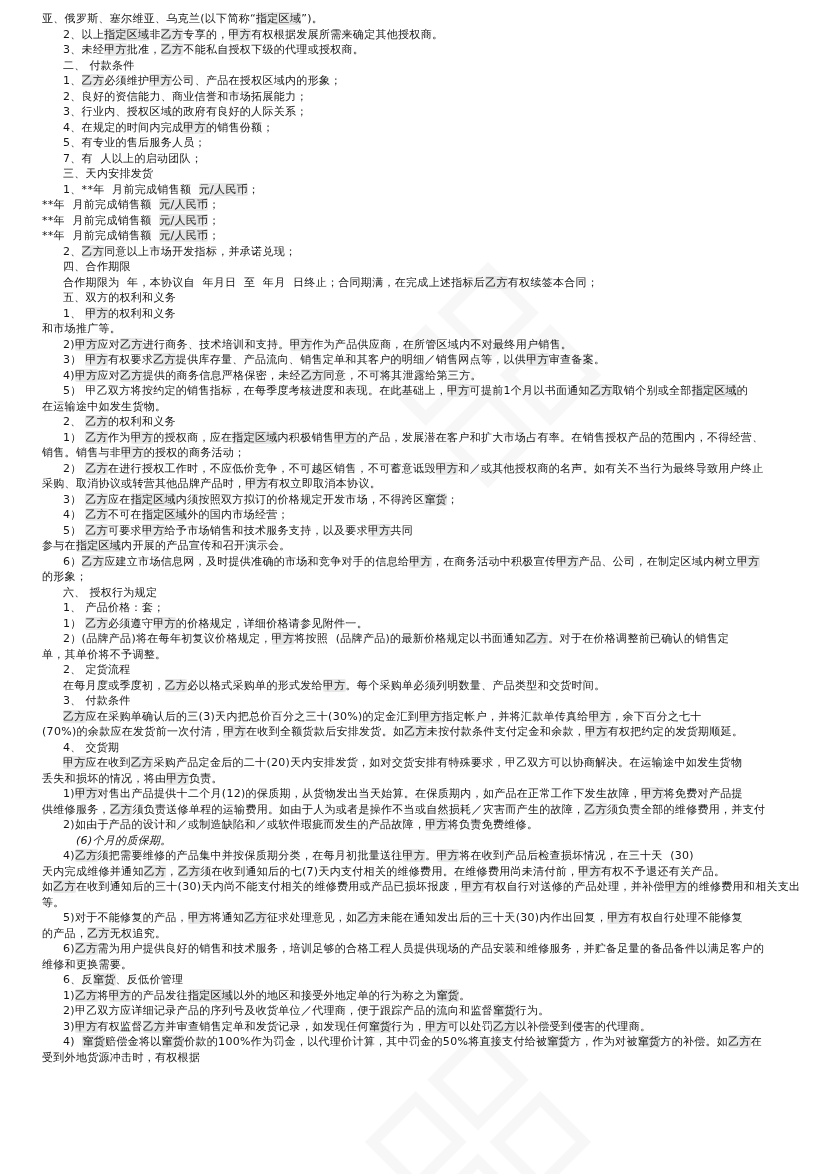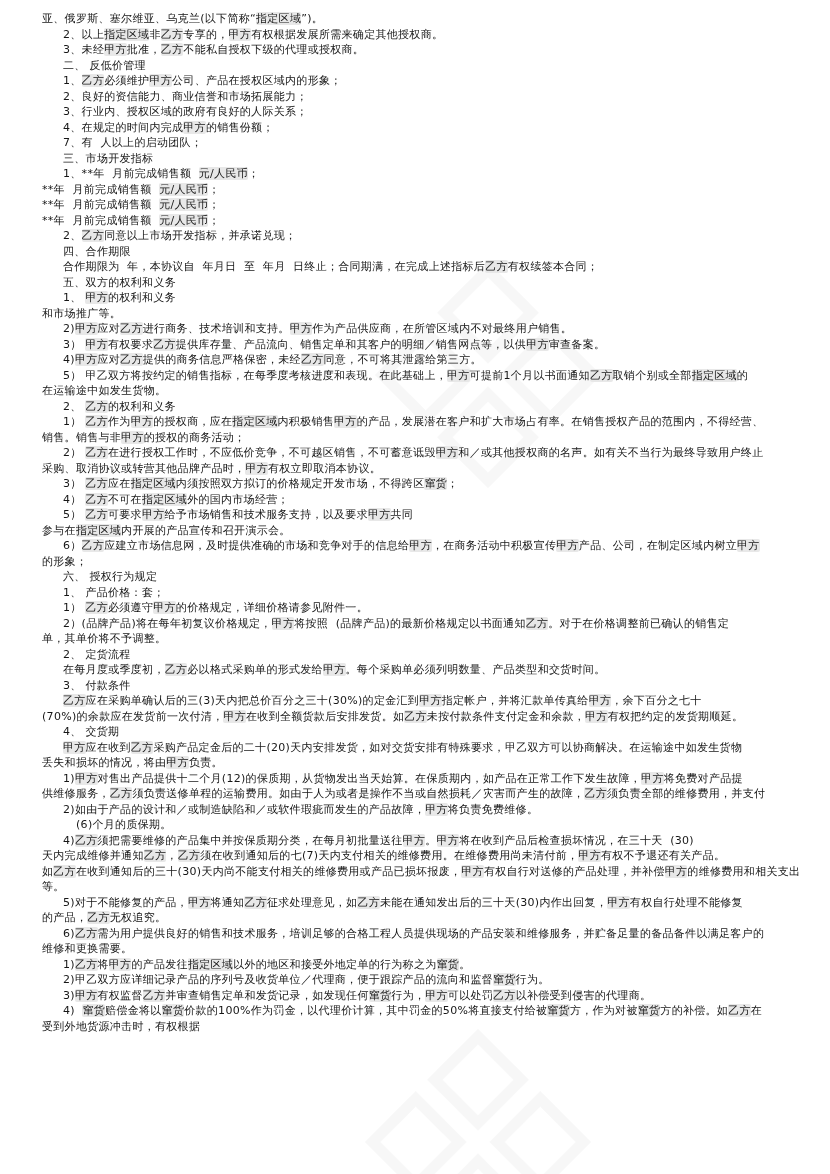--- a/index.html
+++ b/index.html
@@ -24,21 +24,21 @@
     font-size: 11px;
     line-height: 15.5px;
     height: 15.5px;
     white-space: pre;
     color: #161616;
     letter-spacing: 0.3px;
     overflow: visible;
   }
   .indent-0 { padding-left: 0; }
   .indent-1 { padding-left: 21px; }
-  .indent-2 { padding-left: 34px; }
+  .indent-2 { padding-left: 34px; font-style: italic; }
   .hl {
     background: #e8e8e8;
     border-radius: 2px;
   }
   .watermark {
     position: absolute;
     z-index: 1;
     opacity: 0.06;
     transform: rotate(45deg);
   }
@@ -75,27 +75,28 @@
       <div class="wm-cell"></div>
       <div class="wm-cell"></div>
       <div class="wm-cell"></div>
     </div>
   </div>
 
   <div class="doc">
       <div class="line indent-0">亚、俄罗斯、塞尔维亚、乌克兰(以下简称“<span class="hl">指定区域</span>”)。</div>
       <div class="line indent-1">2、以上<span class="hl">指定区域</span>非<span class="hl">乙方</span>专享的，<span class="hl">甲方</span>有权根据发展所需来确定其他授权商。</div>
       <div class="line indent-1">3、未经<span class="hl">甲方</span>批准，<span class="hl">乙方</span>不能私自授权下级的代理或授权商。</div>
-      <div class="line indent-1">二、 反低价管理</div>
+      <div class="line indent-1">二、 付款条件</div>
       <div class="line indent-1">1、<span class="hl">乙方</span>必须维护<span class="hl">甲方</span>公司、产品在授权区域内的形象；</div>
       <div class="line indent-1">2、良好的资信能力、商业信誉和市场拓展能力；</div>
       <div class="line indent-1">3、行业内、授权区域的政府有良好的人际关系；</div>
       <div class="line indent-1">4、在规定的时间内完成<span class="hl">甲方</span>的销售份额；</div>
+      <div class="line indent-1">5、有专业的售后服务人员；</div>
       <div class="line indent-1">7、有  人以上的启动团队；</div>
-      <div class="line indent-1">三、市场开发指标</div>
+      <div class="line indent-1">三、天内安排发货</div>
       <div class="line indent-1">1、**年  月前完成销售额  <span class="hl">元/人民币</span>；</div>
       <div class="line indent-0">**年  月前完成销售额  <span class="hl">元/人民币</span>；</div>
       <div class="line indent-0">**年  月前完成销售额  <span class="hl">元/人民币</span>；</div>
       <div class="line indent-0">**年  月前完成销售额  <span class="hl">元/人民币</span>；</div>
       <div class="line indent-1">2、<span class="hl">乙方</span>同意以上市场开发指标，并承诺兑现；</div>
       <div class="line indent-1">四、合作期限</div>
       <div class="line indent-1">合作期限为  年，本协议自  年月日  至  年月  日终止；合同期满，在完成上述指标后<span class="hl">乙方</span>有权续签本合同；</div>
       <div class="line indent-1">五、双方的权利和义务</div>
       <div class="line indent-1">1、 <span class="hl">甲方</span>的权利和义务</div>
       <div class="line indent-0">和市场推广等。</div>
@@ -133,20 +134,21 @@
       <div class="line indent-1">2)如由于产品的设计和／或制造缺陷和／或软件瑕疵而发生的产品故障，<span class="hl">甲方</span>将负责免费维修。</div>
       <div class="line indent-2">(6)个月的质保期。</div>
       <div class="line indent-1">4)<span class="hl">乙方</span>须把需要维修的产品集中并按保质期分类，在每月初批量送往<span class="hl">甲方</span>。<span class="hl">甲方</span>将在收到产品后检查损坏情况，在三十天  (30)</div>
       <div class="line indent-0">天内完成维修并通知<span class="hl">乙方</span>，<span class="hl">乙方</span>须在收到通知后的七(7)天内支付相关的维修费用。在维修费用尚未清付前，<span class="hl">甲方</span>有权不予退还有关产品。</div>
       <div class="line indent-0">如<span class="hl">乙方</span>在收到通知后的三十(30)天内尚不能支付相关的维修费用或产品已损坏报废，<span class="hl">甲方</span>有权自行对送修的产品处理，并补偿<span class="hl">甲方</span>的维修费用和相关支出</div>
       <div class="line indent-0">等。</div>
       <div class="line indent-1">5)对于不能修复的产品，<span class="hl">甲方</span>将通知<span class="hl">乙方</span>征求处理意见，如<span class="hl">乙方</span>未能在通知发出后的三十天(30)内作出回复，<span class="hl">甲方</span>有权自行处理不能修复</div>
       <div class="line indent-0">的产品，<span class="hl">乙方</span>无权追究。</div>
       <div class="line indent-1">6)<span class="hl">乙方</span>需为用户提供良好的销售和技术服务，培训足够的合格工程人员提供现场的产品安装和维修服务，并贮备足量的备品备件以满足客户的</div>
       <div class="line indent-0">维修和更换需要。</div>
+      <div class="line indent-1">6、反<span class="hl">窜货</span>、反低价管理</div>
       <div class="line indent-1">1)<span class="hl">乙方</span>将<span class="hl">甲方</span>的产品发往<span class="hl">指定区域</span>以外的地区和接受外地定单的行为称之为<span class="hl">窜货</span>。</div>
       <div class="line indent-1">2)甲乙双方应详细记录产品的序列号及收货单位／代理商，便于跟踪产品的流向和监督<span class="hl">窜货</span>行为。</div>
       <div class="line indent-1">3)<span class="hl">甲方</span>有权监督<span class="hl">乙方</span>并审查销售定单和发货记录，如发现任何<span class="hl">窜货</span>行为，<span class="hl">甲方</span>可以处罚<span class="hl">乙方</span>以补偿受到侵害的代理商。</div>
       <div class="line indent-1">4)  <span class="hl">窜货</span>赔偿金将以<span class="hl">窜货</span>价款的100%作为罚金，以代理价计算，其中罚金的50%将直接支付给被<span class="hl">窜货</span>方，作为对被<span class="hl">窜货</span>方的补偿。如<span class="hl">乙方</span>在</div>
       <div class="line indent-0">受到外地货源冲击时，有权根据</div>
     </div>
 
 </div>
 
 </body></html>

